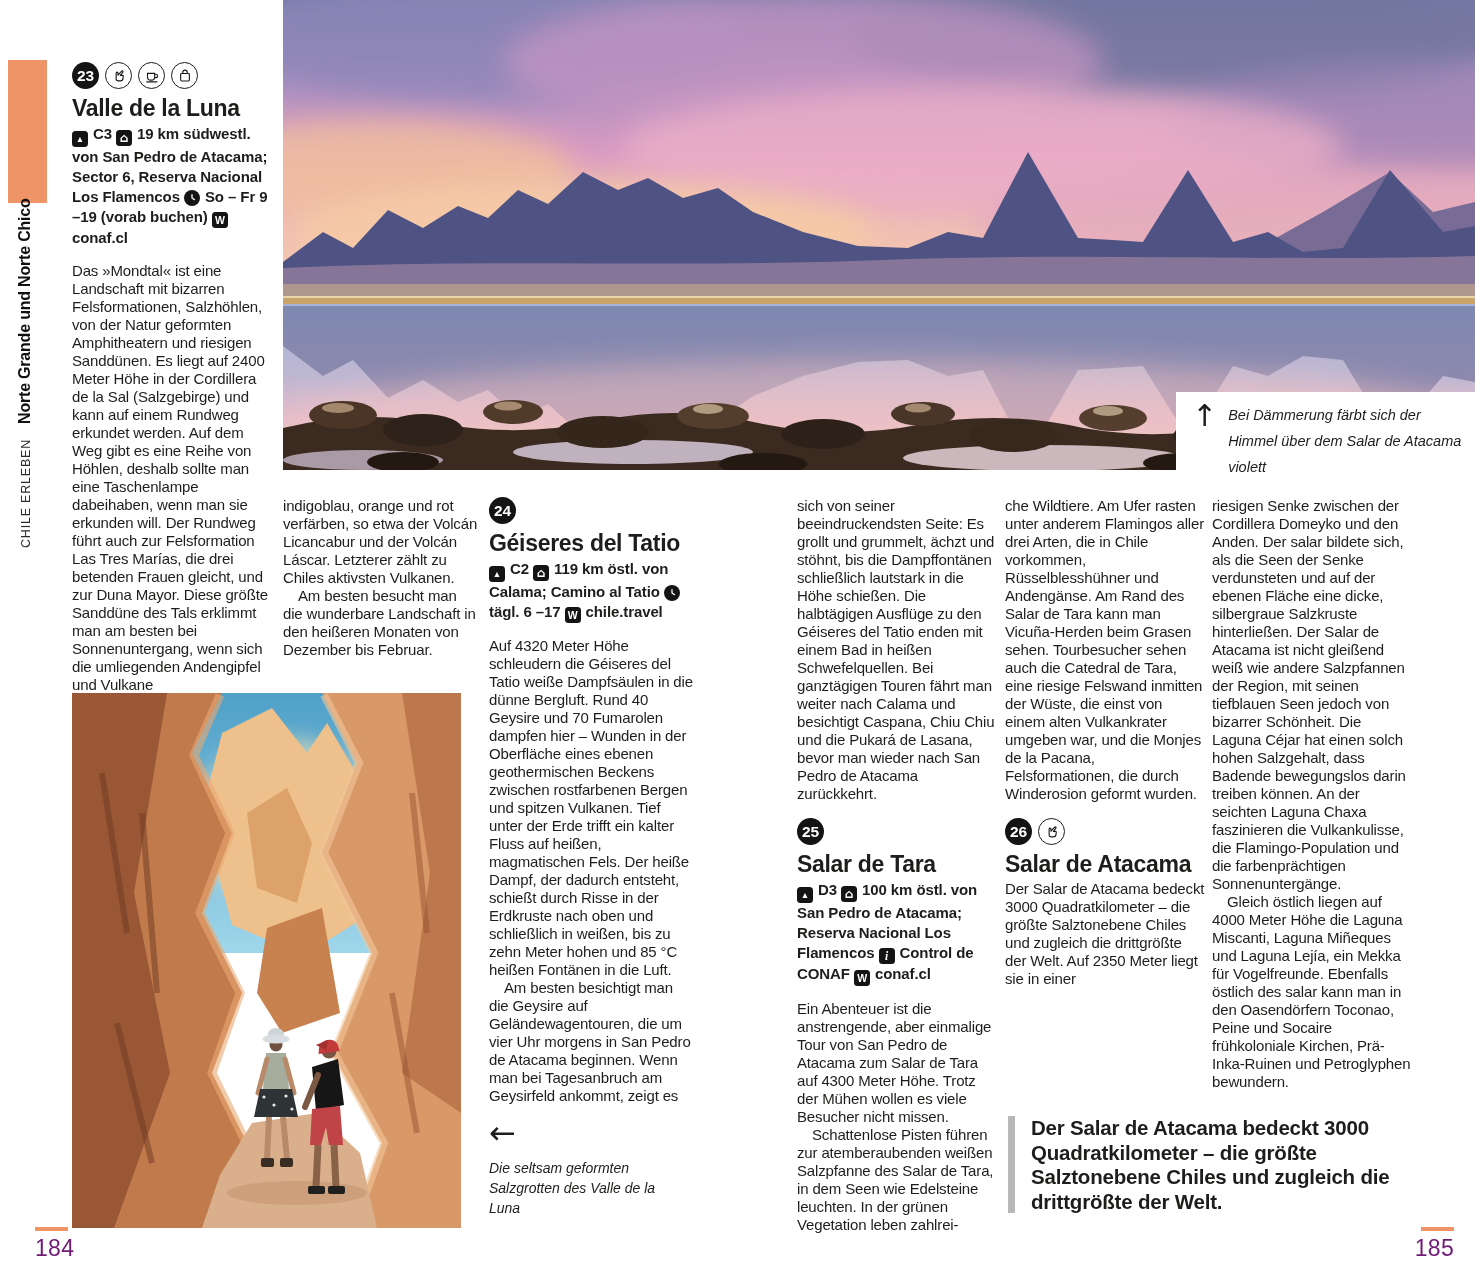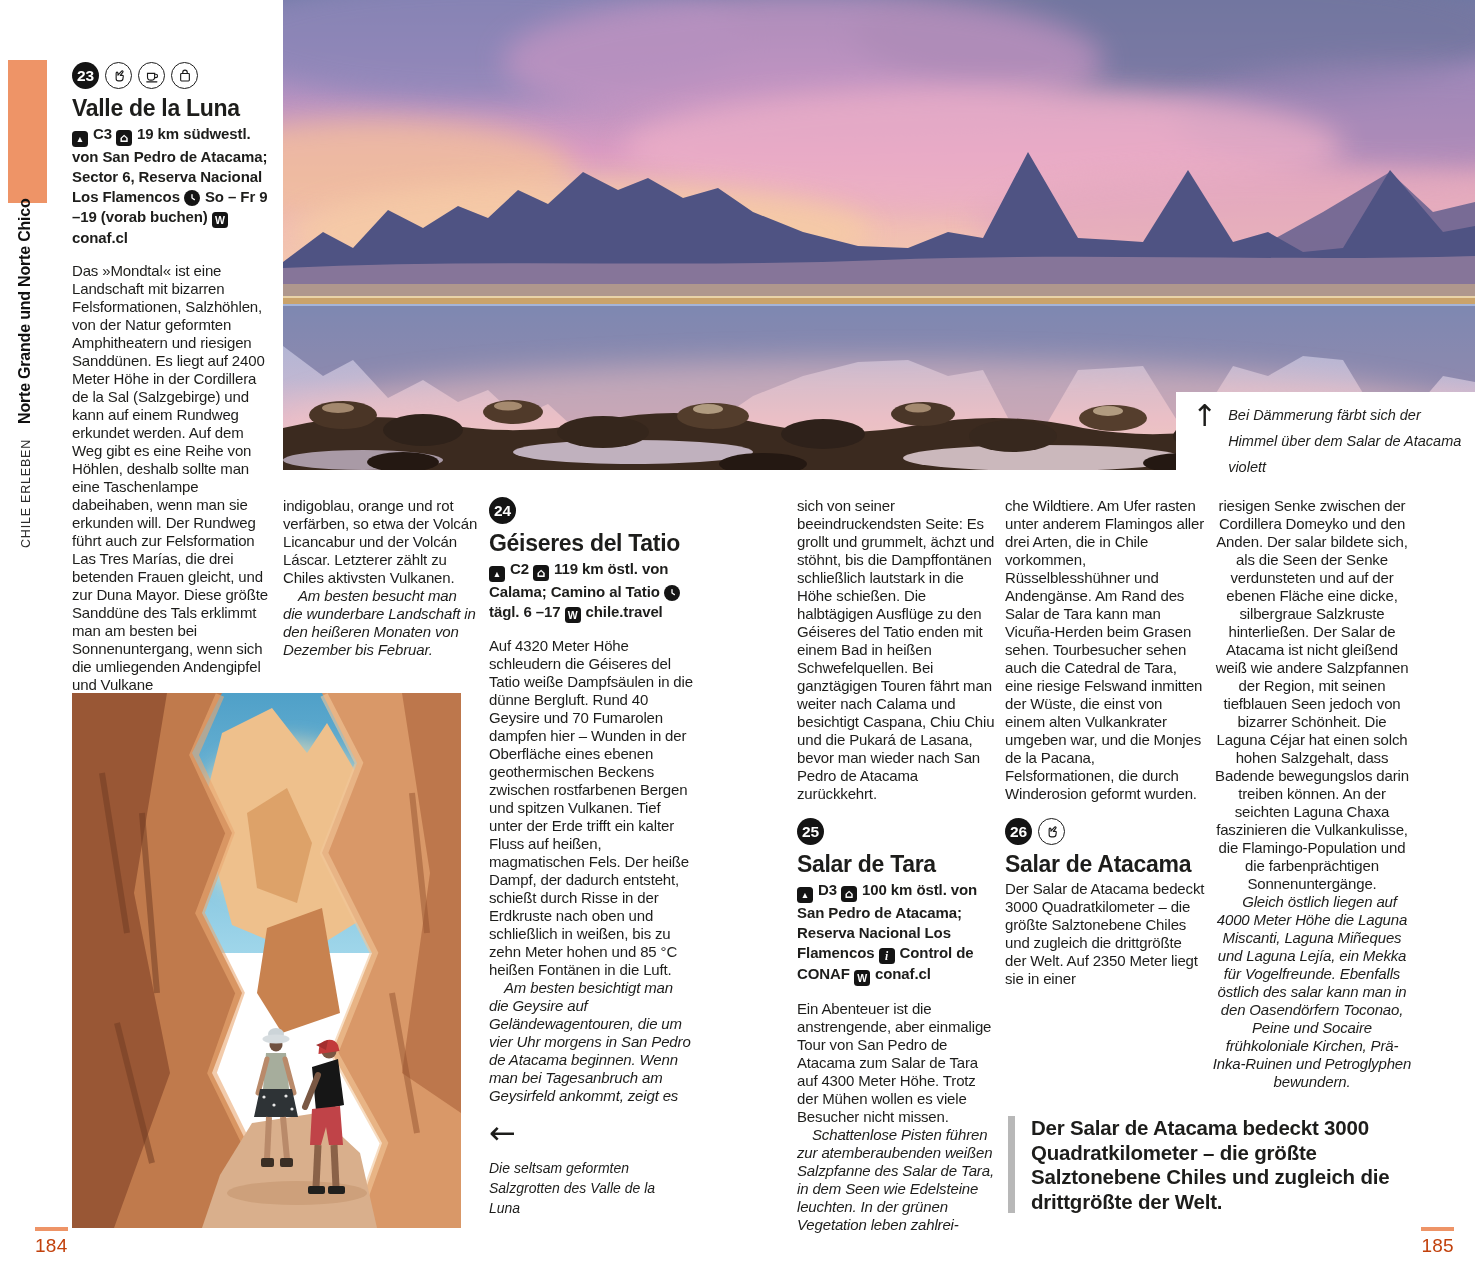--- a/index.html
+++ b/index.html
@@ -22,51 +22,51 @@
   .photo-bottom-caption{position:absolute;left:489px;top:1118px;width:178px;}
   .photo-bottom-caption .cap-arrow{font-size:32px;line-height:30px;}
   .photo-bottom-caption .cap-text{display:block;margin-top:10px;font-size:14px;line-height:20px;}
   
   .col{position:absolute;width:197px;text-align:left;}
   #col1{left:72px;top:62px;}
   #col2{left:283px;top:497px;}
   #col3{left:489px;top:497px;width:207px;}
   #col4{left:797px;top:497px;width:200px;}
   #col5{left:1005px;top:497px;width:200px;}
-  #col6{left:1212px;top:497px;width:200px;text-align:center;}
+  #col6{left:1212px;top:497px;width:200px;}
   .entry{margin-top:15px;}
   .badges{display:flex;gap:6px;align-items:flex-end;margin-bottom:7px;}
   .badge-num{width:27px;height:27px;border-radius:50%;background:#141414;color:#fff;font-weight:bold;
              font-size:15.5px;display:flex;align-items:center;justify-content:center;}
   .badge-o{width:27px;height:27px;border-radius:50%;border:1.7px solid #1c1c1c;box-sizing:border-box;
            display:flex;align-items:center;justify-content:center;background:#fff;}
   .badge-o svg{width:18px;height:18px;}
   .entry-title{font-weight:bold;font-size:23px;line-height:24px;letter-spacing:-.3px;margin:0 0 4px;}
   .info{font-weight:bold;font-size:15px;line-height:20px;letter-spacing:-.1px;margin:0 0 14px;}
   .sq-ic{display:inline-flex;width:16px;height:16px;border-radius:3.5px;background:#141414;color:#fff;
          align-items:center;justify-content:center;margin-right:5px;vertical-align:-2.5px;font-weight:bold;flex:none;}
   .rd-ic{border-radius:50%;}
   .rd-ic svg{width:12px;height:12px;}
   .t-map{font-size:8.5px;}
   .t-house{font-size:12px;font-family:"DejaVu Sans",sans-serif;}
   .t-web{font-size:10.5px;letter-spacing:-.5px;}
   .t-info{font-size:11.5px;font-style:italic;font-family:"Liberation Serif","DejaVu Serif",serif;}
   .body p{margin:0;}
   .para{font-size:15px;line-height:18px;letter-spacing:-.15px;hyphens:auto;-webkit-hyphens:auto;}
-  .para + .para{text-indent:15px;font-style:italic;}
+  .para + .para{text-indent:15px;}
   
   .pull-quote{position:absolute;left:1008px;top:1116px;width:424px;display:flex;gap:16px;}
   .pq-bar{width:7px;height:97px;background:var(--quote_bar,#b8b8b8);flex:none;}
   .pq-text{font-weight:bold;font-size:20.5px;line-height:24.5px;letter-spacing:-.2px;margin:0;}
   
   .folio{position:absolute;top:1227px;display:flex;flex-direction:column;}
   .folio-left{left:35px;align-items:flex-start;}
   .folio-right{right:21px;align-items:flex-end;}
   .folio-rule{width:33px;height:4px;background:var(--accent,#ee9467);margin-bottom:4px;}
-  .folio-num{font-size:19px;letter-spacing:.3px;color:#c2410c;}
+  .folio-num{font-size:23px;letter-spacing:.3px;color:#701a75;}
 </style>
 </head>
 <body>
 
 <div class="page">
 
   <div class="accent-block"></div>
   <div class="side-vert">
     <span class="side-eyebrow">CHILE ERLEBEN</span>
     <span class="side-title">Norte Grande und Norte Chico</span>

